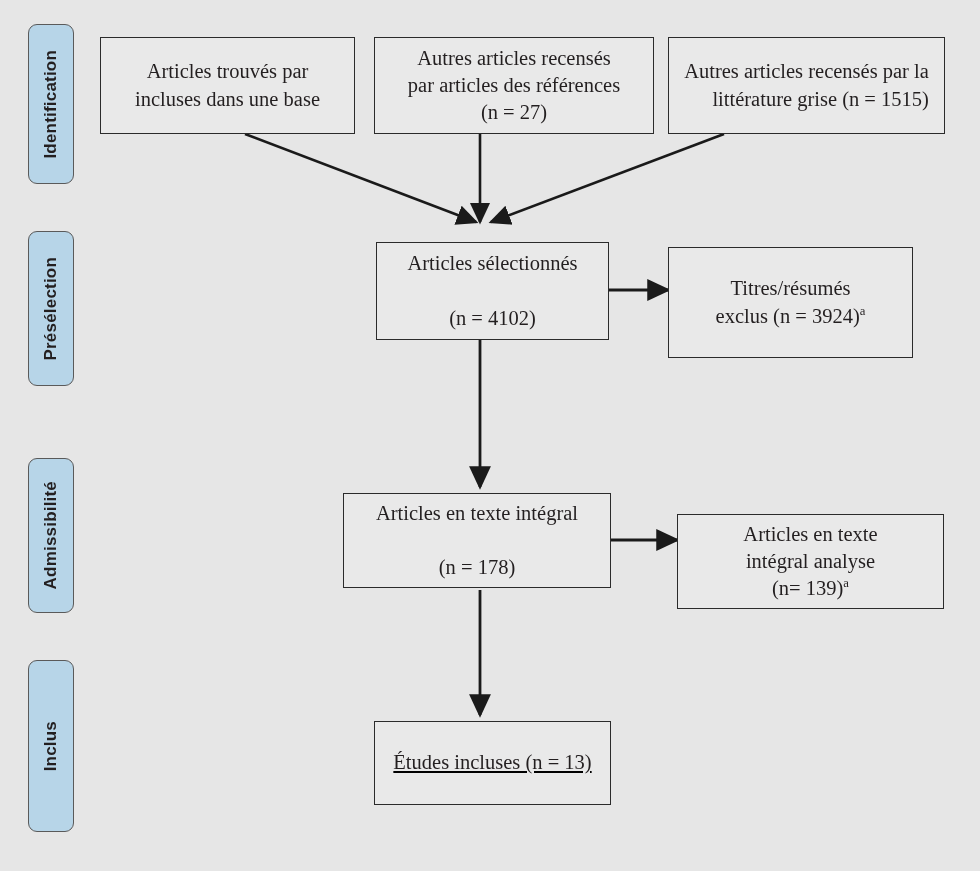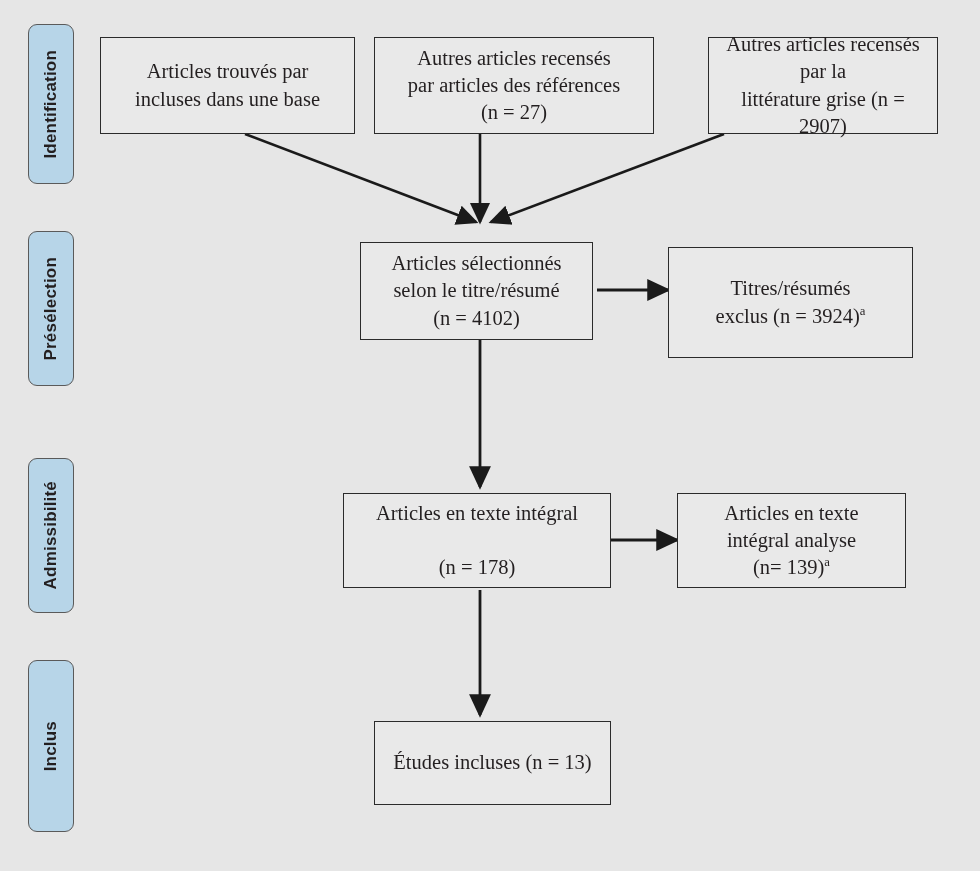--- a/index.html
+++ b/index.html
@@ -122,57 +122,57 @@
   </div>
 
   <div class="flow-box" style="left:374px; top:37px; width:280px; height:97px;">
     <div class="box-text">
       <span>Autres articles recensés</span><br>
       <span>par articles des références</span><br>
       <span>(n = 27)</span>
     </div>
   </div>
 
-  <div class="flow-box" style="left:708px; top:37px; width:230px; height:97px;">
+  <div class="flow-box" style="left:668px; top:37px; width:277px; height:97px;text-align:right;">
     <div class="box-text">
       <span>Autres articles recensés par la</span><br>
-      <span>littérature grise (n = 2907)</span>
+      <span>littérature grise (n = 1515)</span>
     </div>
   </div>
 
-  <div class="flow-box" style="left:360px; top:242px; width:233px; height:98px;">
+  <div class="flow-box" style="left:376px; top:242px; width:233px; height:98px;">
     <div class="box-text">
       <span>Articles sélectionnés</span><br>
-      <span>selon le titre/résumé</span><br>
+      <br>
       <span>(n = 4102)</span>
     </div>
   </div>
 
   <div class="flow-box" style="left:668px; top:247px; width:245px; height:111px;">
     <div class="box-text">
       <span>Titres/résumés</span><br>
       <span>exclus (n = 3924)</span><sup>a</sup>
     </div>
   </div>
 
   <div class="flow-box" style="left:343px; top:493px; width:268px; height:95px;">
     <div class="box-text">
       <span>Articles en texte intégral</span><br>
       <br>
       <span>(n = 178)</span>
     </div>
   </div>
 
-  <div class="flow-box" style="left:677px; top:493px; width:229px; height:95px;">
+  <div class="flow-box" style="left:677px; top:514px; width:267px; height:95px;">
     <div class="box-text">
       <span>Articles en texte</span><br>
       <span>intégral analyse</span><br>
       <span>(n= 139)</span><sup>a</sup>
     </div>
   </div>
 
-  <div class="flow-box" style="left:374px; top:721px; width:237px; height:84px;">
+  <div class="flow-box" style="left:374px; top:721px; width:237px; height:84px;text-decoration:underline;">
     <div class="box-text">
       <span>Études incluses (n = 13)</span>
     </div>
   </div>
 
 </div>
 
 </body></html>

